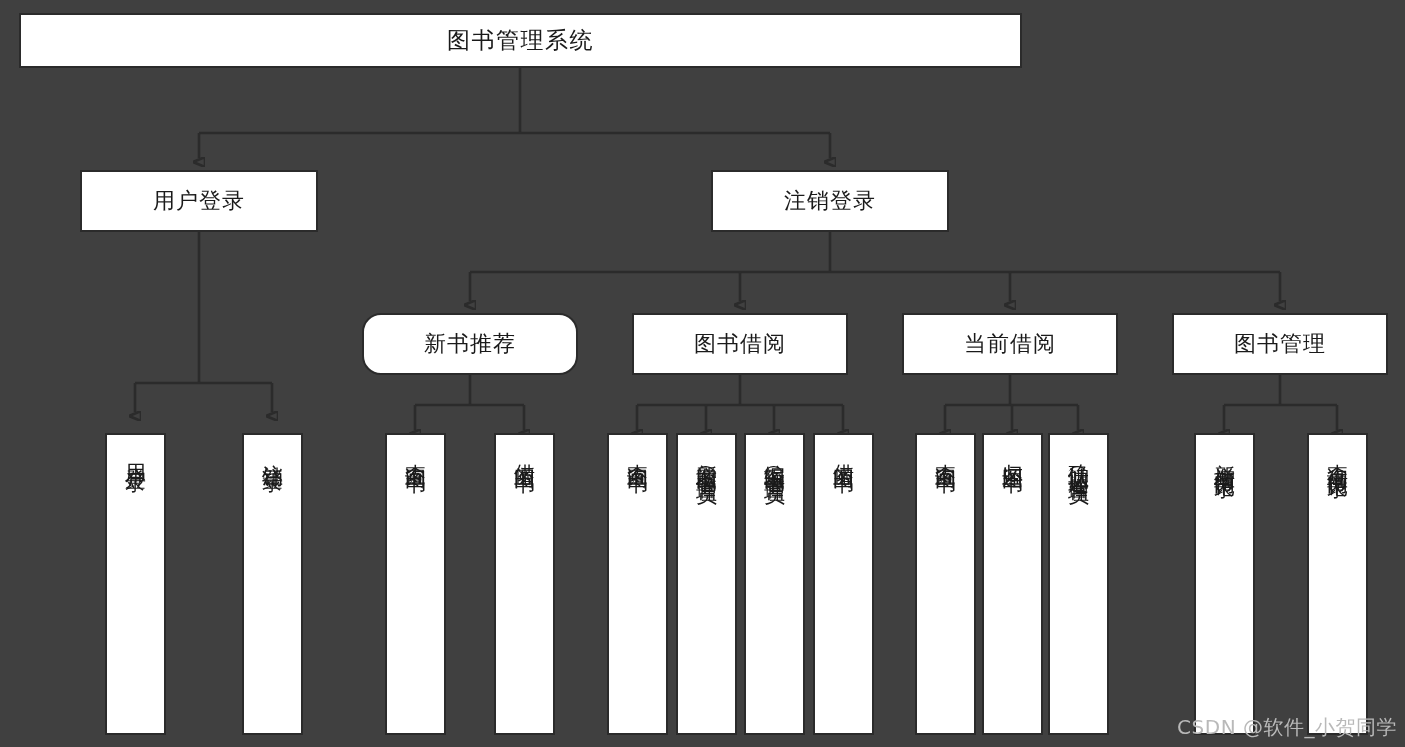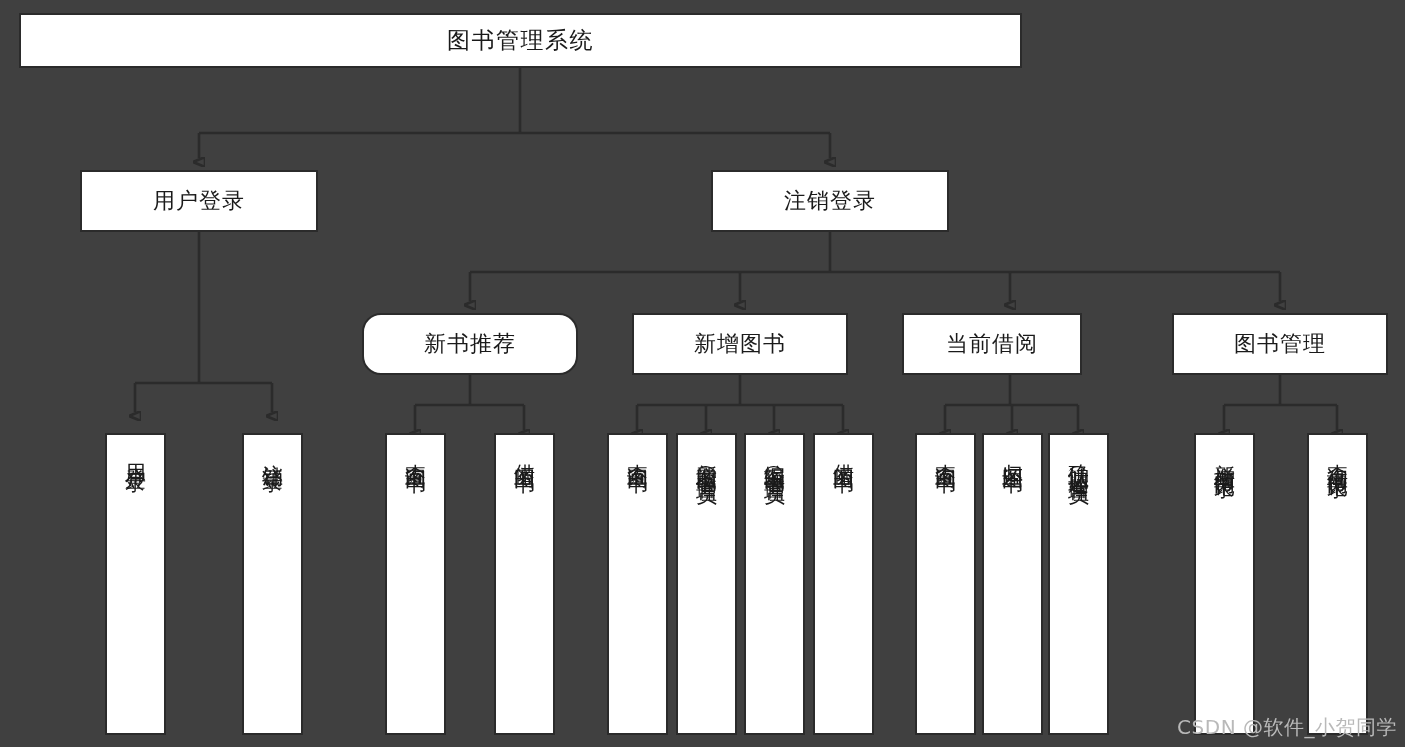--- a/index.html
+++ b/index.html
@@ -142,23 +142,23 @@
     <span class="label">用户登录</span>
   </div>
   <div class="node horiz" style="left:711px; top:170px; width:238px; height:62px;">
     <span class="label">注销登录</span>
   </div>
 
   <div class="node horiz" style="left:362px; top:313px; width:216px; height:62px;border-radius:19px;">
     <span class="label">新书推荐</span>
   </div>
   <div class="node horiz" style="left:632px; top:313px; width:216px; height:62px;">
-    <span class="label">新增图书</span>
-  </div>
-  <div class="node horiz" style="left:902px; top:313px; width:180px; height:62px;">
+    <span class="label">图书借阅</span>
+  </div>
+  <div class="node horiz" style="left:902px; top:313px; width:216px; height:62px;">
     <span class="label">当前借阅</span>
   </div>
   <div class="node horiz" style="left:1172px; top:313px; width:216px; height:62px;">
     <span class="label">图书管理</span>
   </div>
 
   <div class="node vert" style="left:105px; top:433px; width:61px; height:302px;">
     <span class="label">用户登录</span>
   </div>
   <div class="node vert" style="left:242px; top:433px; width:61px; height:302px;">

